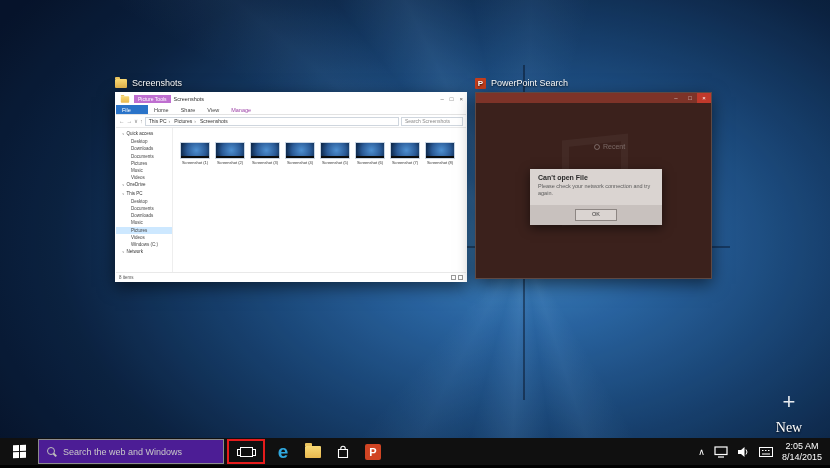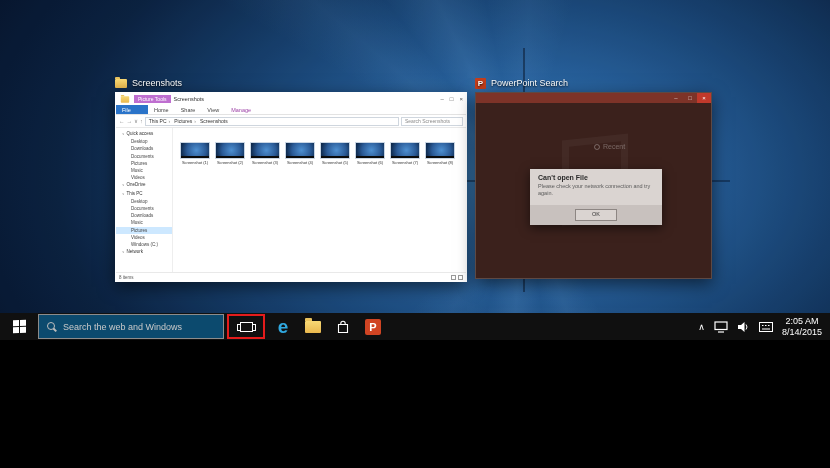--- a/index.html
+++ b/index.html
@@ -1,17 +1,17 @@
 <!DOCTYPE html>
 <html><head>
 <meta charset="utf-8">
 <style>
   * { margin:0; padding:0; box-sizing:border-box; }
   html,body { width:830px; height:468px; font-family:"Liberation Sans",sans-serif; overflow:hidden; background:#000; }
-  .desktop { position:relative; width:830px; height:340px; overflow:hidden; background:#0a1c33; }
+  .desktop { position:relative; width:830px; height:465px; overflow:hidden; background:#0a1c33; }
 
   
   .wallpaper { position:absolute; inset:0;
     background: radial-gradient(ellipse 620px 400px at 63% 52%, #4a97d8 0%, #2e6fb2 22%, #1b4a7e 48%, #0d2648 75%, #071630 100%); }
   .wallpaper::before { content:""; position:absolute; inset:0;
     background: conic-gradient(from 150deg at 63% 52%,
       transparent 0deg, rgba(140,200,255,0.10) 12deg, transparent 22deg,
       rgba(140,200,255,0.14) 33deg, transparent 45deg,
       rgba(140,200,255,0.08) 58deg, transparent 70deg,
       transparent 150deg, rgba(140,200,255,0.08) 160deg, transparent 172deg,
@@ -85,21 +85,21 @@
   .activate-2 { position:absolute; left:659px; top:408px; font-size:10px; color:rgba(255,255,255,.42); white-space:nowrap; }
   .new-desktop { position:absolute; right:6px; top:392px; width:70px; text-align:center; color:#fff; }
   .nd-plus { font-size:22px; font-weight:300; line-height:20px; color:rgba(255,255,255,.9); }
   .nd-label { font-size:14px; margin-top:8px; text-shadow:0 1px 2px rgba(0,0,0,.8);font-family:Liberation Serif, serif; }
 
   
   .taskbar { position:absolute; left:0; bottom:0; width:830px; height:27px; background:#101010; display:flex; align-items:center; z-index:10; }
   .start-btn { width:38px; height:27px; display:flex; align-items:center; justify-content:center; flex:none; }
   .win-logo { display:grid; grid-template-columns:6px 6px; grid-template-rows:6px 6px; gap:1px; transform:skewY(-3deg); }
   .win-logo span { background:#fff; }
-  .tb-search { width:186px; height:25px; background:#0c4a6e; border:1px solid #8c8c8c; display:flex; align-items:center; gap:6px; padding:0 7px; color:#c9c9c9; font-size:9px; flex:none; white-space:nowrap; overflow:hidden; }
+  .tb-search { width:186px; height:25px; background:#4c1d95; border:1px solid #8c8c8c; display:flex; align-items:center; gap:6px; padding:0 7px; color:#c9c9c9; font-size:9px; flex:none; white-space:nowrap; overflow:hidden; }
   .search-glass { width:11px; height:11px; position:relative; flex:none; }
   .search-glass::before { content:""; position:absolute; width:6px; height:6px; border:1.5px solid #bdbdbd; border-radius:50%; left:1px; top:1px; }
   .search-glass::after { content:""; position:absolute; width:4px; height:1.5px; background:#bdbdbd; transform:rotate(45deg); left:7px; top:8px; }
   .taskview-btn { width:38px; height:25px; margin:0 3px; border:2px solid #e51c1c; display:flex; align-items:center; justify-content:center; flex:none; }
   .tv-icon { width:13px; height:10px; border:1.5px solid #fff; position:relative; }
   .tv-icon::before { content:""; position:absolute; left:-4px; top:1.5px; width:2.5px; height:5px; border:1px solid #fff; border-right:none; }
   .tv-icon::after { content:""; position:absolute; right:-4px; top:1.5px; width:2.5px; height:5px; border:1px solid #fff; border-left:none; }
   .tb-btn { width:30px; height:27px; display:flex; align-items:center; justify-content:center; flex:none; }
   .edge-e { color:#30a9e0; font-size:19px; font-weight:bold; line-height:1; }
   .folder-lg { width:16px; height:12px; background:linear-gradient(#f8d975,#e9b84e); border-radius:1px; position:relative; }

